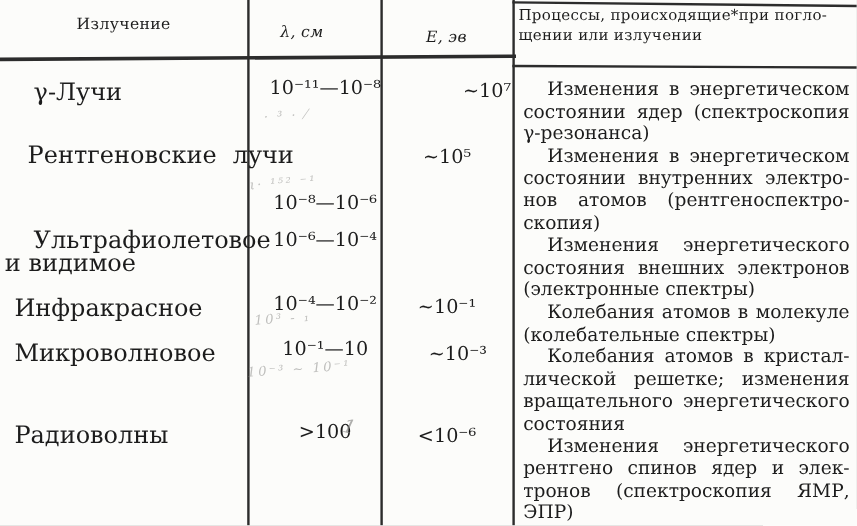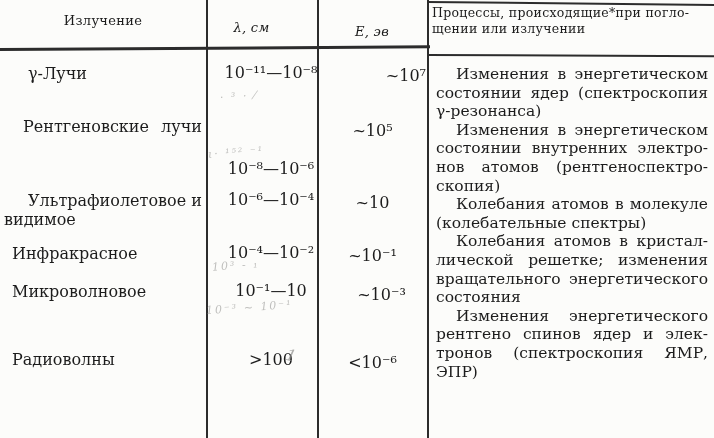--- a/index.html
+++ b/index.html
@@ -16,21 +16,21 @@
   }
   .vline { position: absolute; top: 0; width: 2px; height: 438px; background: #2c2c2c; }
   .hline { position: absolute; height: 2px; background: #2c2c2c; transform-origin: left center; }
   .hline.thick { height: 3px; }
 
   .hdr { position: absolute; font-size: 13px; text-align: center; letter-spacing: .3px; }
   .hdr.italic { font-style: italic; }
   .hdr-proc { position: absolute; left: 432px; top: 5px; width: 278px;
               font-size: 12.5px; line-height: 16px; letter-spacing: .3px; }
 
-  .name { position: absolute; font-size: 16px; }
+  .name { position: absolute; font-size: 20px; }
   .name.wide { word-spacing: 7px; }
   .name.wrap { width: 200px; text-indent: 24px; line-height: 19px; }
   .lam { position: absolute; left: 208px; width: 126px; text-align: center; font-size: 16px; }
   .en  { position: absolute; left: 319px; width: 107px; text-align: center; font-size: 16px; }
 
   .proc {
     position: absolute; left: 436px; top: 65px; width: 272px;
     font-size: 15.5px; line-height: 18.6px; text-align: justify;
   }
   .proc p { text-indent: 20px; hyphens: manual; -webkit-hyphens: manual; }
@@ -66,37 +66,37 @@
   <div class="name" style="left:28px; top:64px;">γ-Лучи</div>
   <div class="lam" style="top:63px;">10⁻¹¹—10⁻⁸</div>
   <div class="en" style="top:66px;text-align:right;">~10⁷</div>
 
   <div class="name wide" style="left:23px; top:117px;">Рентгеновские лучи</div>
   <div class="lam" style="top:117px;margin-top:42px;">10⁻⁸—10⁻⁶</div>
   <div class="en" style="top:121px;">~10⁵</div>
 
   <div class="name wrap" style="left:4px; top:191px;">Ультрафиолетовое и видимое</div>
   <div class="lam" style="top:190px;">10⁻⁶—10⁻⁴</div>
-  <div class="en" style="top:193px;">~10</div>
 
   <div class="name" style="left:12px; top:244px;">Инфракрасное</div>
   <div class="lam" style="top:243px;">10⁻⁴—10⁻²</div>
   <div class="en" style="top:246px;">~10⁻¹</div>
 
   <div class="name" style="left:12px; top:282px;">Микроволновое</div>
   <div class="lam" style="top:281px;">10⁻¹—10</div>
   <div class="en" style="top:285px;padding-left:18px;">~10⁻³</div>
 
   <div class="name" style="left:12px; top:350px;">Радиоволны</div>
   <div class="lam" style="top:350px;">&gt;100</div>
   <div class="en" style="top:353px;">&lt;10⁻⁶</div>
 
   <div class="proc">
     <p>Изменения в энергетическом состоянии ядер (спектроскопия γ-резонанса)</p>
     <p>Изменения в энергетическом состоянии внутренних электро­нов атомов (рентгено­спектро­скопия)</p>
+    <p>Изменения энергетического состояния внешних электронов (электронные спектры)</p>
     <p>Колебания атомов в молекуле (колебательные спектры)</p>
     <p>Колебания атомов в кристал­лической решетке; изменения вращательного энергетического состояния</p>
     <p>Изменения энергетического рентгено спинов ядер и элек­тронов (спектроскопия ЯМР, ЭПР)</p>
   </div>
 
   <div class="pencil" style="left:220px; top:90px;">·  ³  ·   ⁄</div>
   <div class="pencil" style="left:208px; top:146px;">ι·  ¹⁵²    ⁻¹</div>
   <div class="pencil" style="left:212px; top:259px;">10³ ‐ ₁</div>
   <div class="pencil" style="left:206px; top:301px;">10⁻³ ~ 10⁻¹</div>
   <div class="pencil big" style="left:286px; top:346px;">1</div>

